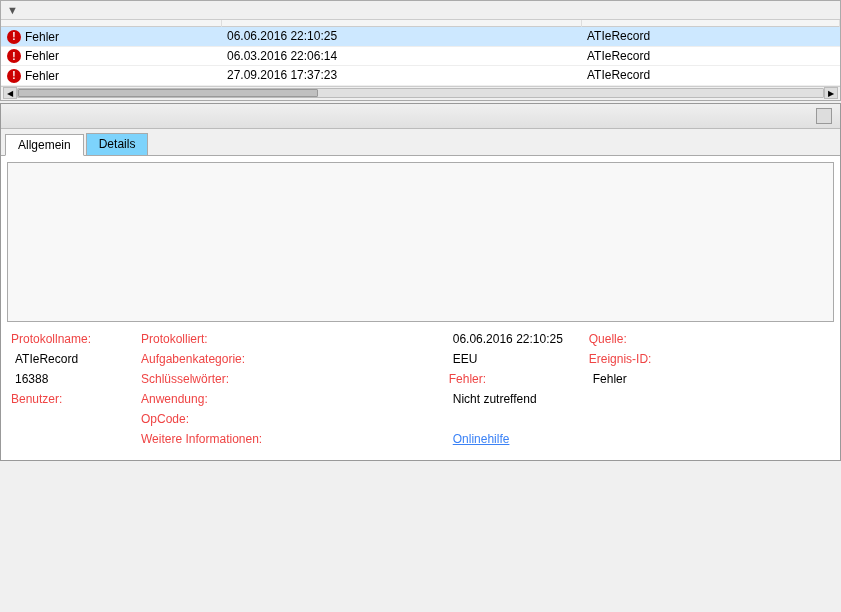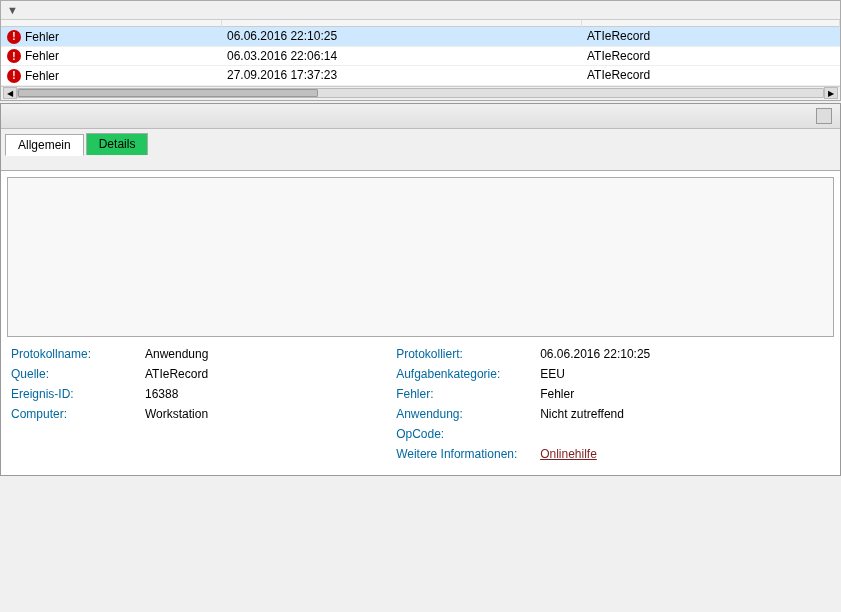--- a/index.html
+++ b/index.html
@@ -167,28 +167,28 @@
       cursor: pointer;
       color: #444;
     }
 
     
     .tabs {
       display: flex;
       gap: 0;
       background: #f0f0f0;
       border-bottom: 1px solid #aaa;
-      padding: 4px 4px 15px 4px;
+      padding: 4px 4px 0 4px;
     }
 
     .tab {
       padding: 3px 12px;
       border: 1px solid #aaa;
       border-bottom: none;
-      background: #22c55e;
+      background: #7dd3fc;
       font-size: 12px;
       cursor: pointer;
       margin-right: 2px;
     }
 
     .tab.active {
       background: #ffffff;
       border-bottom: 1px solid #fff;
       position: relative;
       bottom: -1px;
@@ -211,34 +211,34 @@
     }
 
     
     .info-grid {
       display: grid;
       grid-template-columns: 130px auto 140px auto;
       gap: 2px 0;
     }
 
     .info-label {
-      color: #0369a1;
+      color: #ef4444;
       font-size: 12px;
       padding: 2px 4px;
       white-space: nowrap;
     }
 
     .info-value {
       color: #000;
       font-size: 12px;
       padding: 2px 8px;
     }
 
     .info-value.link {
-      color: #7f1d1d;
+      color: #3b82f6;
       text-decoration: underline;
       cursor: pointer;
     }
   </style>
 </head>
 <body>
 
 <div class="top-panel">
 
   <div class="filter-bar">
@@ -307,33 +307,32 @@
   </div>
 
   <div class="dialog-content">
 
     <div class="event-description-box">
       <span></span>
     </div>
 
     <div class="info-grid" id="info-grid">
     <div class="info-label">Protokollname:</div>
-        <div class="info-value">Anwendung</div>
         <div class="info-label">Protokolliert:</div>
         <div class="info-value">06.06.2016 22:10:25</div>
         <div class="info-label">Quelle:</div>
         <div class="info-value">ATIeRecord</div>
         <div class="info-label">Aufgabenkategorie:</div>
         <div class="info-value">EEU</div>
         <div class="info-label">Ereignis-ID:</div>
         <div class="info-value">16388</div>
+        <div class="info-label">Schlüsselwörter:</div>
         <div class="info-label">Fehler:</div>
         <div class="info-value">Fehler</div>
-        <div class="info-label">Computer:</div>
-        <div class="info-value">Workstation</div>
+        <div class="info-label">Benutzer:</div>
         <div class="info-label">Anwendung:</div>
         <div class="info-value">Nicht zutreffend</div>
         <div class="info-label"></div>
         <div class="info-value"></div>
         <div class="info-label">OpCode:</div>
         <div class="info-value"></div>
         <div class="info-label"></div>
         <div class="info-value"></div>
         <div class="info-label">Weitere Informationen:</div>
         <div class="info-value link">Onlinehilfe</div>

